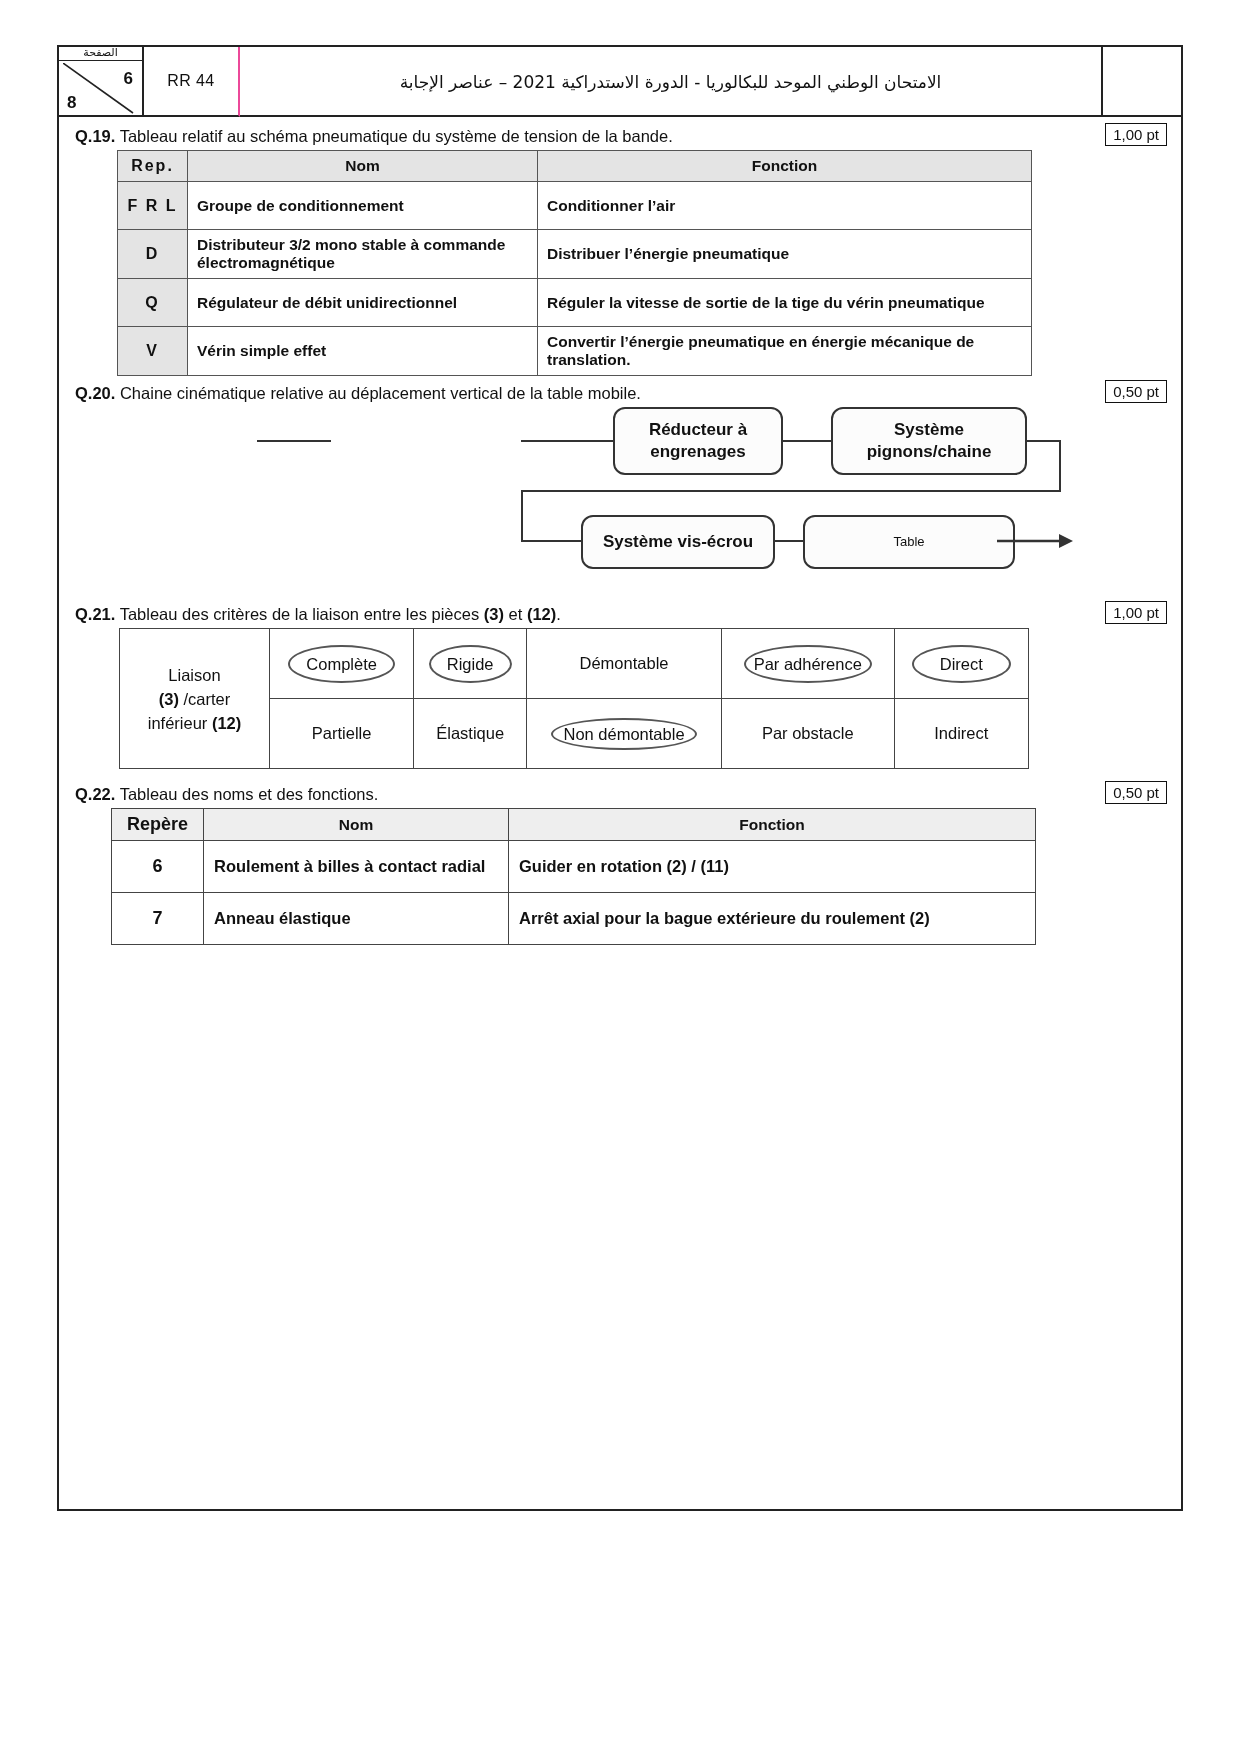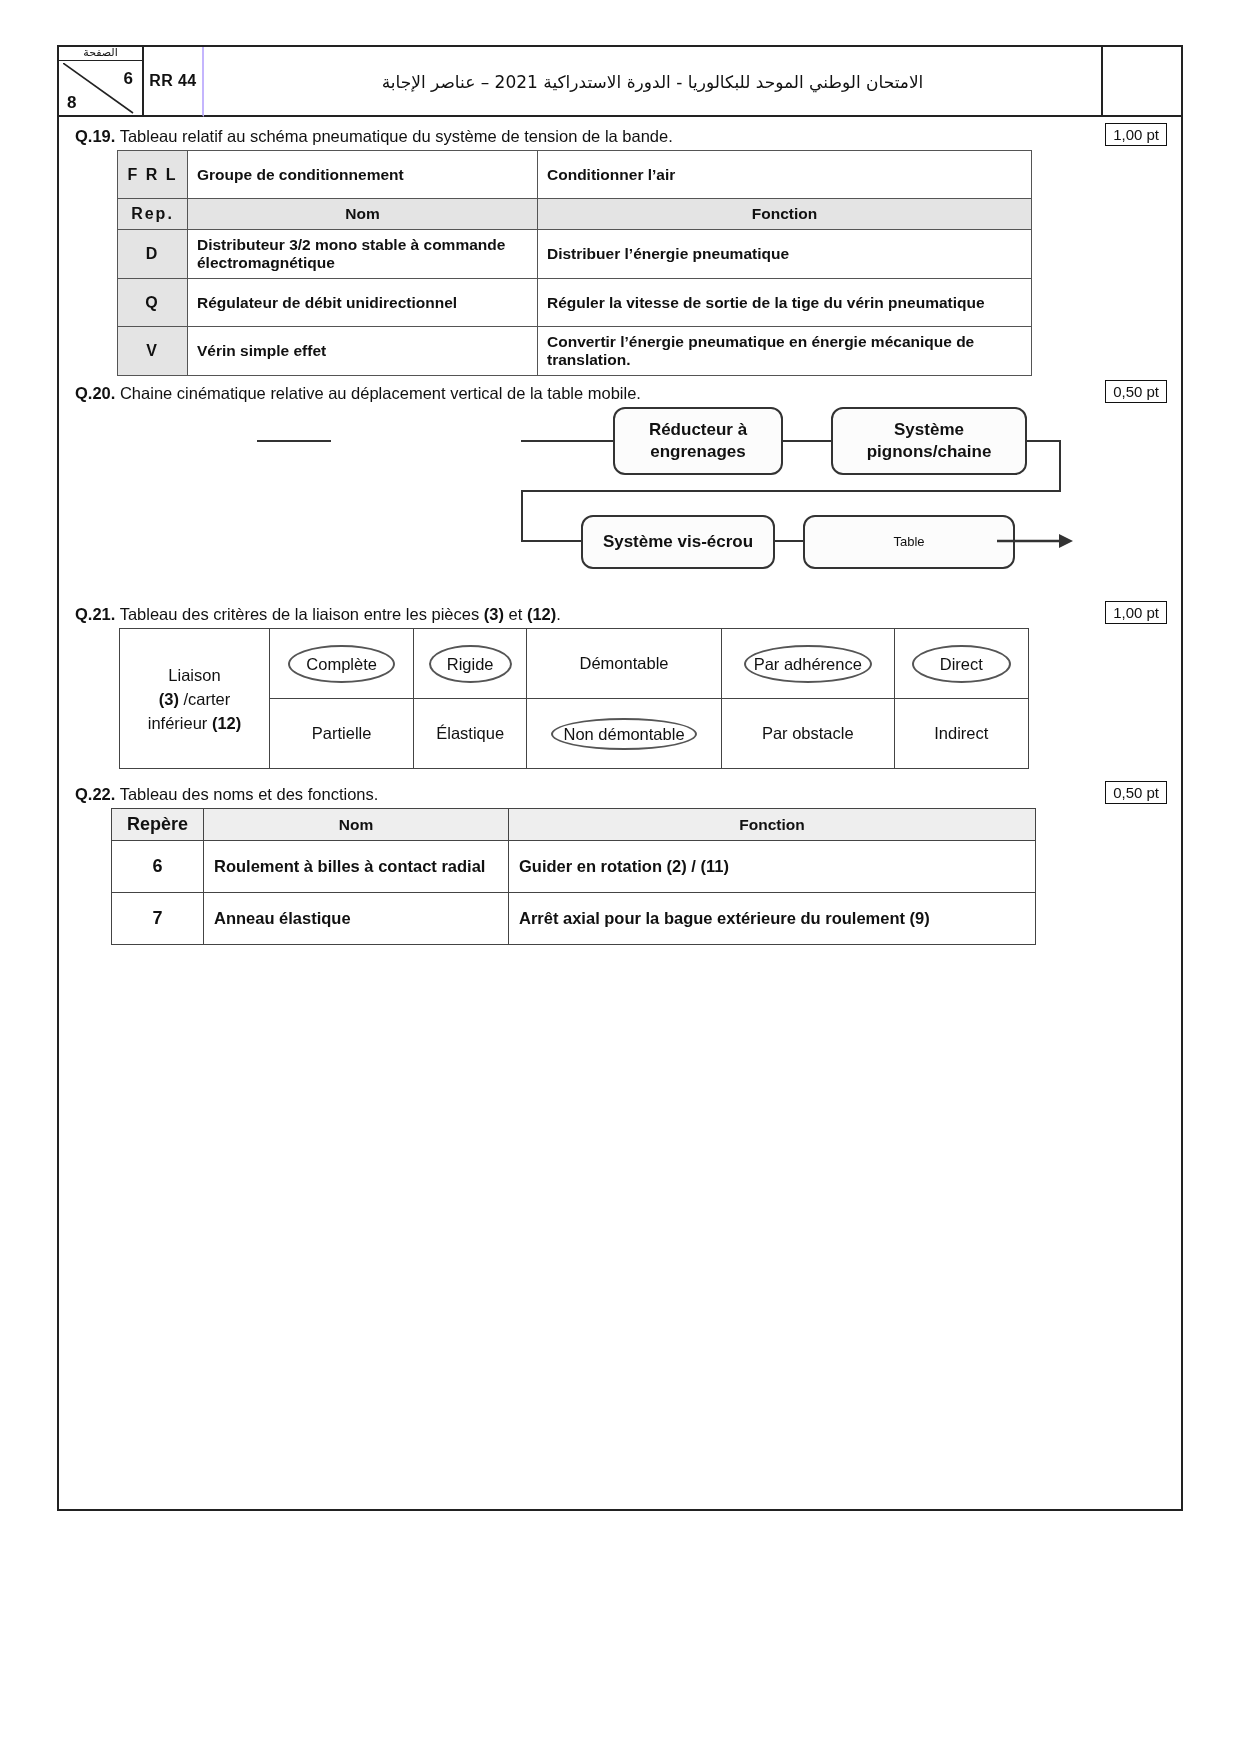--- a/index.html
+++ b/index.html
@@ -38,23 +38,23 @@
   .hdr-pagecell .diag{
     position:absolute; left:4px; top:16px; width:76px; height:52px;
   }
   .hdr-pagecell .num-top{
     position:absolute; right:9px; top:22px; font-size:17px; font-weight:bold;
   }
   .hdr-pagecell .num-bot{
     position:absolute; left:8px; top:46px; font-size:17px; font-weight:bold;
   }
   .hdr-code{
-    width:60px; border-right:2px solid #c4b5fd; border-bottom:2px solid #222;
+    width:96px; border-right:2px solid #ec4899; border-bottom:2px solid #222;
     display:flex; align-items:center; justify-content:center;
-    font-size:16px; font-weight:bold; letter-spacing:.4px;
+    font-size:16px; font-weight:normal; letter-spacing:.4px;
   }
   .hdr-title{
     flex:1; border-bottom:2px solid #222;
     display:flex; flex-direction:column; align-items:center; justify-content:center;
     direction:rtl; font-family:"DejaVu Sans", sans-serif;
     padding:2px 10px 0 10px;
   }
   .hdr-title .l1{ font-size:17px; font-weight:normal; line-height:24px; white-space:nowrap;}
   .hdr-title .l2{ font-size:17px; font-weight:bold; line-height:24px; white-space:nowrap;}
   .hdr-right{
@@ -176,28 +176,28 @@
 
     <div class="qline">
       <span class="qnum">Q.19.</span>
       <span>Tableau relatif au schéma pneumatique du système de tension de la bande.</span>
       <span class="ptsbox">1,00 pt</span>
     </div>
 
     <table class="grid t19">
       <tbody>
           <tr>
+        <th class="c-rep">Rep.</th>
+        <th class="c-nom">Nom</th>
+        <th class="c-fn">Fonction</th>
+      </tr>
+      <tr>
         <td class="c-rep">F R L</td>
         <td class="c-nom">Groupe de conditionnement</td>
         <td class="c-fn">Conditionner l’air</td>
-      </tr>
-      <tr>
-        <th class="c-rep">Rep.</th>
-        <th class="c-nom">Nom</th>
-        <th class="c-fn">Fonction</th>
       </tr>
       <tr>
         <td class="c-rep">D</td>
         <td class="c-nom">Distributeur 3/2 mono stable à commande électromagnétique</td>
         <td class="c-fn">Distribuer l’énergie pneumatique</td>
       </tr>
       <tr>
         <td class="c-rep">Q</td>
         <td class="c-nom">Régulateur de débit unidirectionnel</td>
         <td class="c-fn">Réguler la vitesse de sortie de la tige du vérin pneumatique</td>
@@ -286,19 +286,19 @@
         <th>Fonction</th>
       </tr>
       <tr>
         <td class="c-rep">6</td>
         <td class="c-nom">Roulement à billes à contact radial</td>
         <td>Guider en rotation (2) / (11)</td>
       </tr>
       <tr>
         <td class="c-rep">7</td>
         <td class="c-nom">Anneau élastique</td>
-        <td>Arrêt axial pour la bague extérieure du roulement (9)</td>
+        <td>Arrêt axial pour la bague extérieure du roulement (2)</td>
       </tr>
     </tbody>
       </table>
 
   </div>
 </div>
 
 </body></html>

